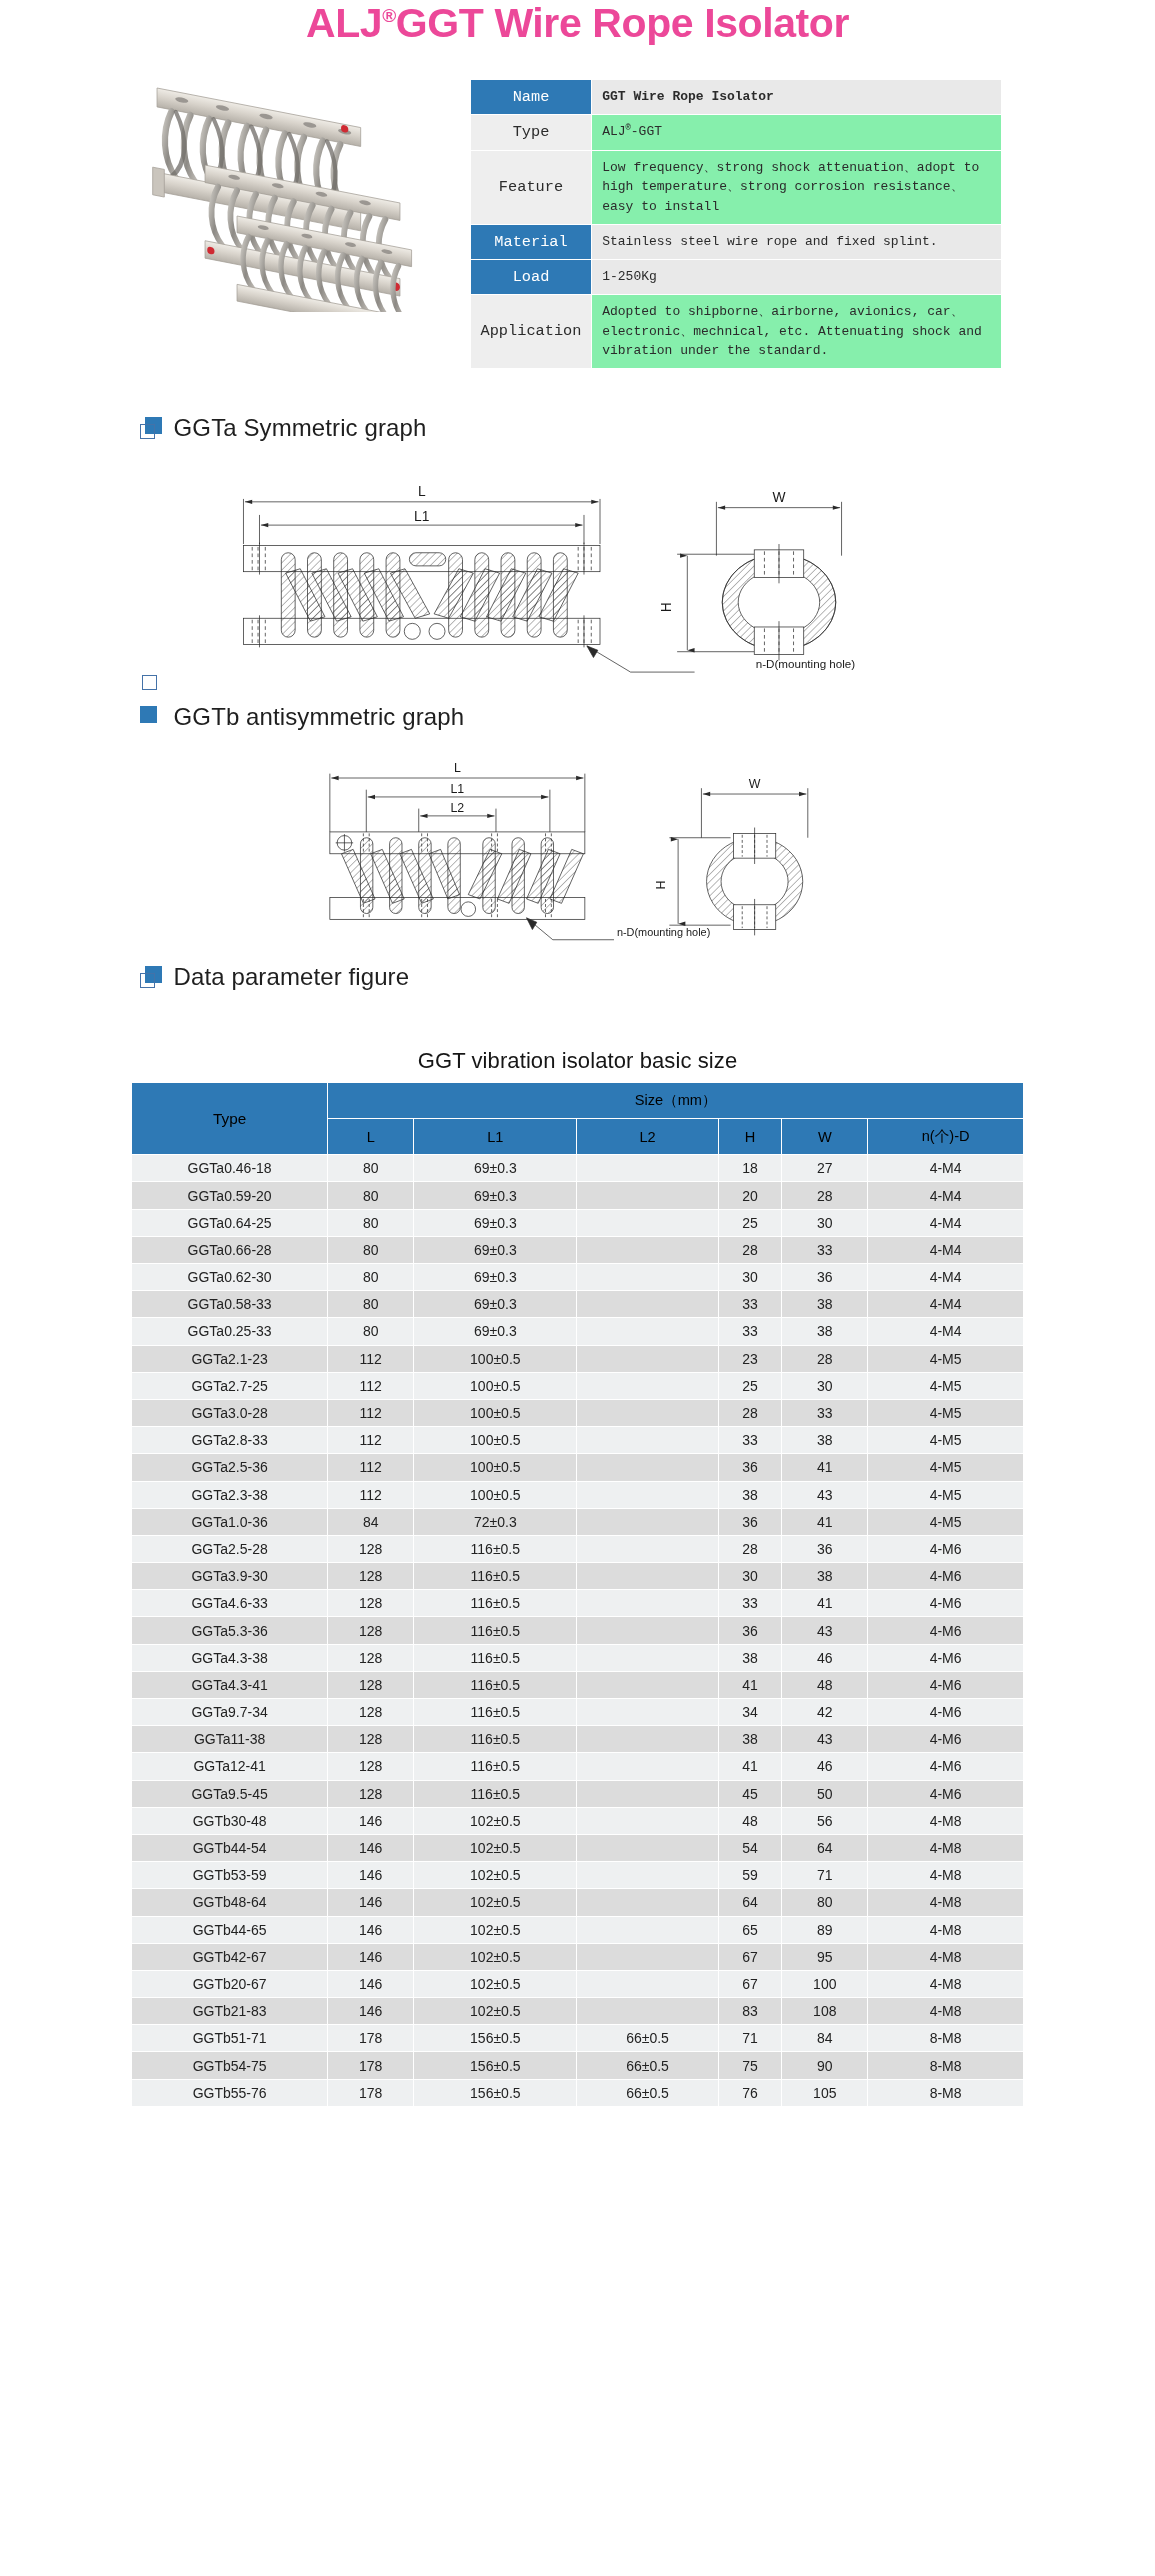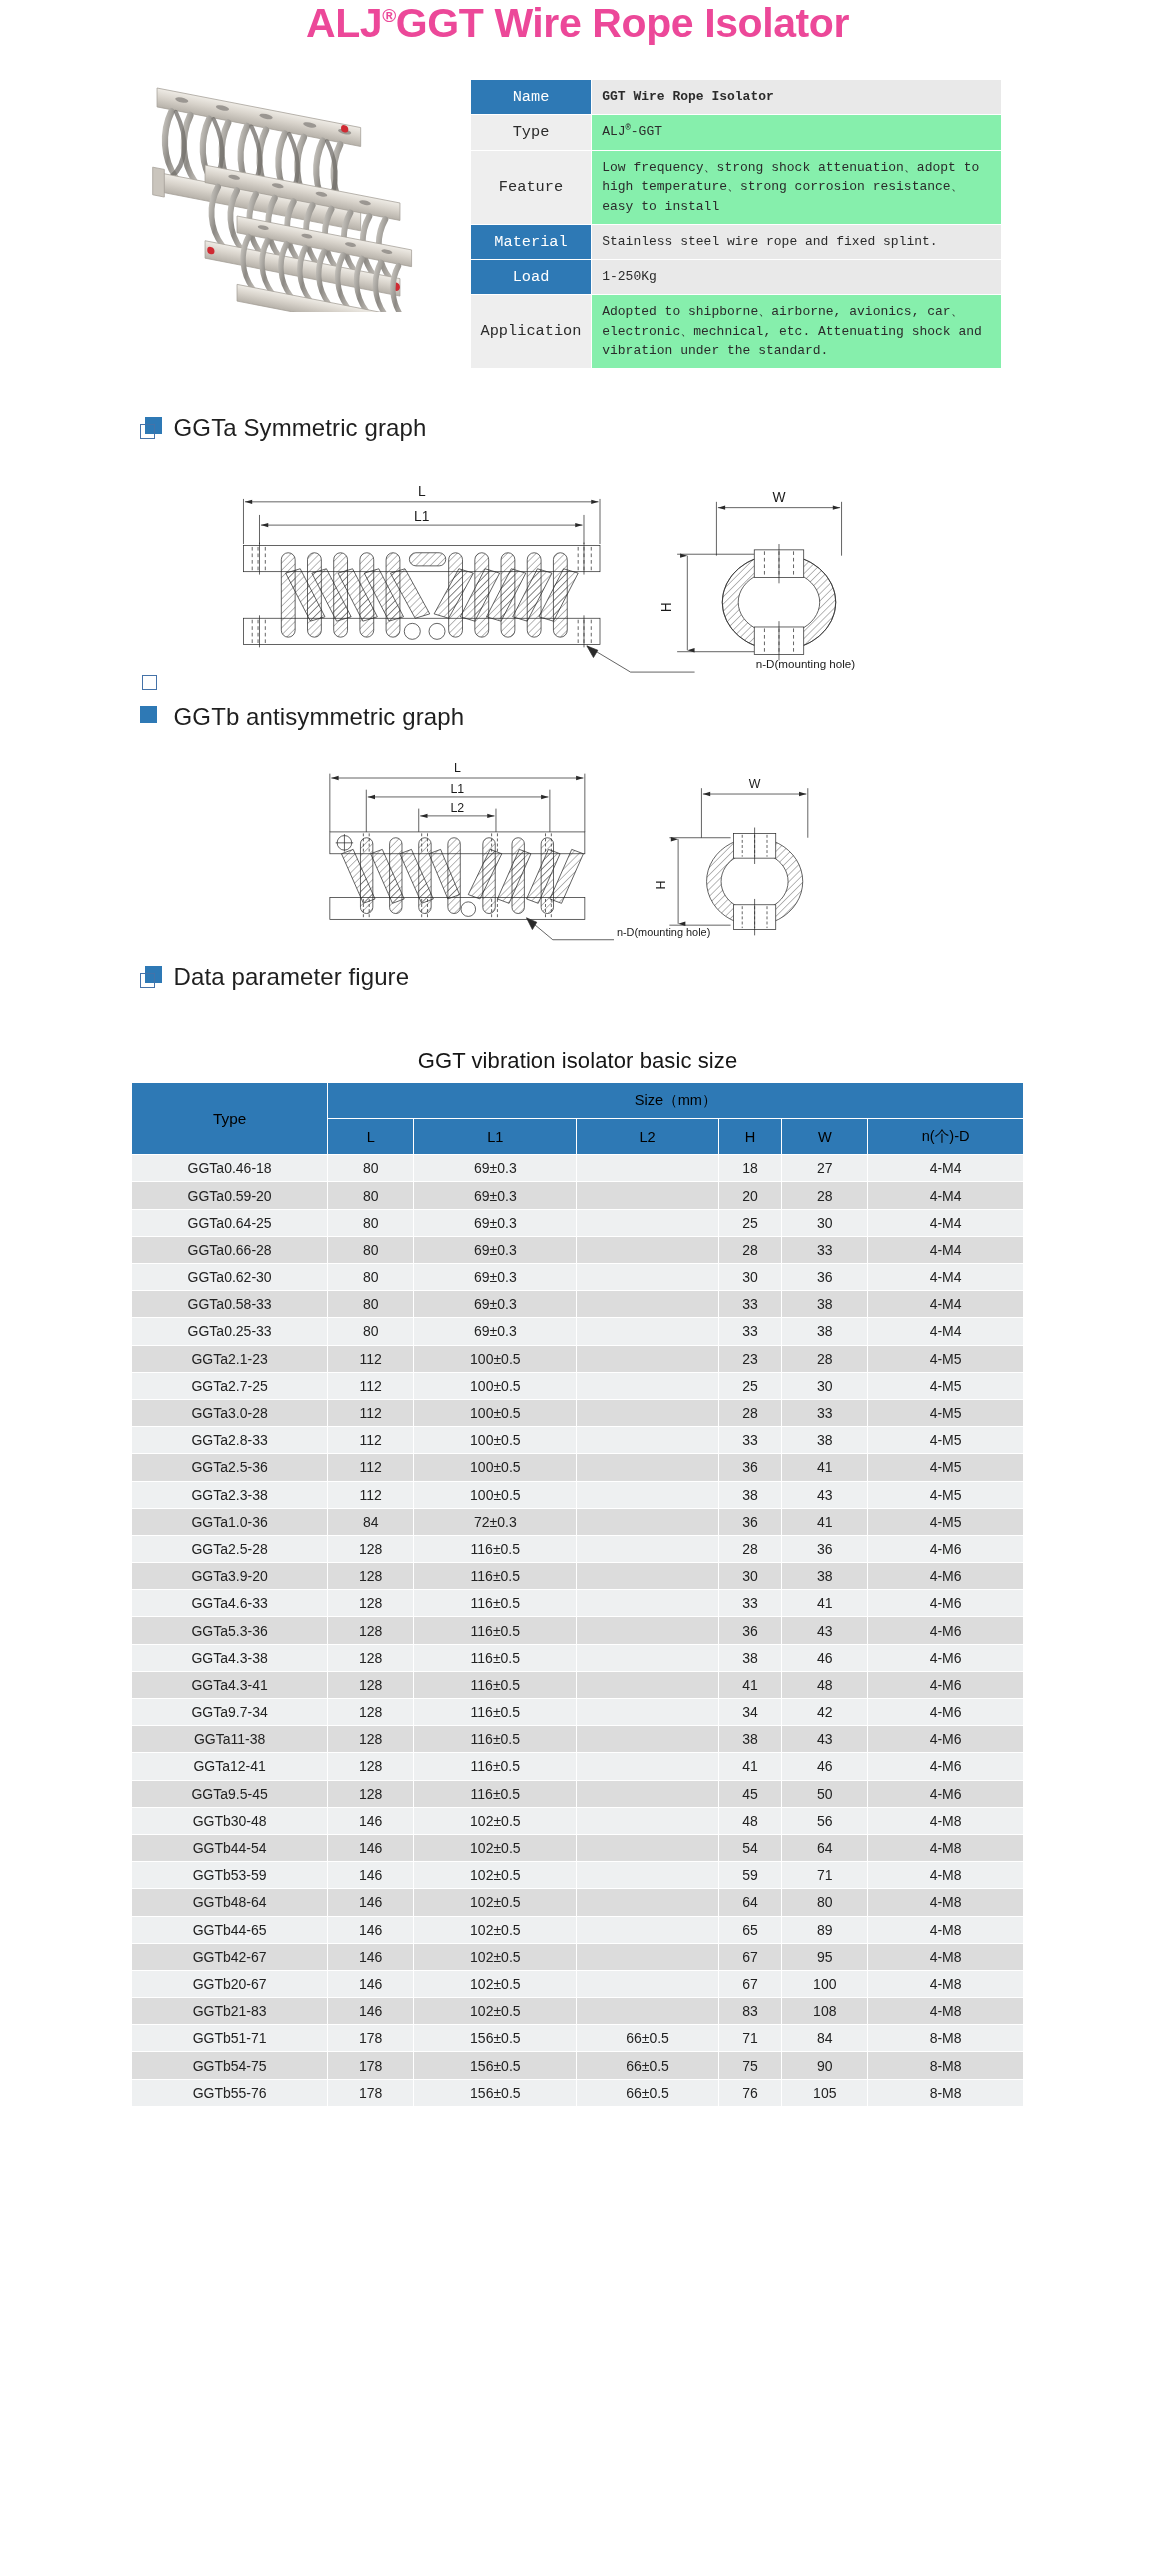--- a/index.html
+++ b/index.html
@@ -704,21 +704,21 @@
         <tr class="odd">
           <td>GGTa2.5-28</td>
           <td>128</td>
           <td>116±0.5</td>
           <td></td>
           <td>28</td>
           <td>36</td>
           <td>4-M6</td>
         </tr>
         <tr class="even">
-          <td>GGTa3.9-20</td>
+          <td>GGTa3.9-30</td>
           <td>128</td>
           <td>116±0.5</td>
           <td></td>
           <td>30</td>
           <td>38</td>
           <td>4-M6</td>
         </tr>
         <tr class="odd">
           <td>GGTa4.6-33</td>
           <td>128</td>

